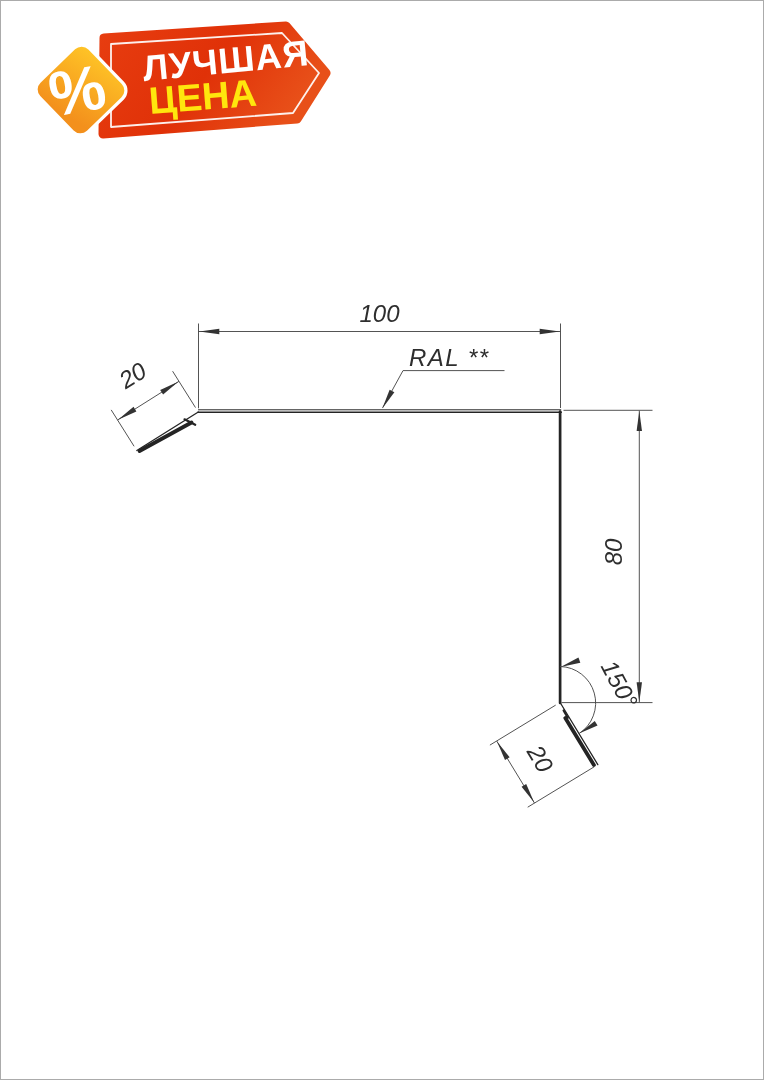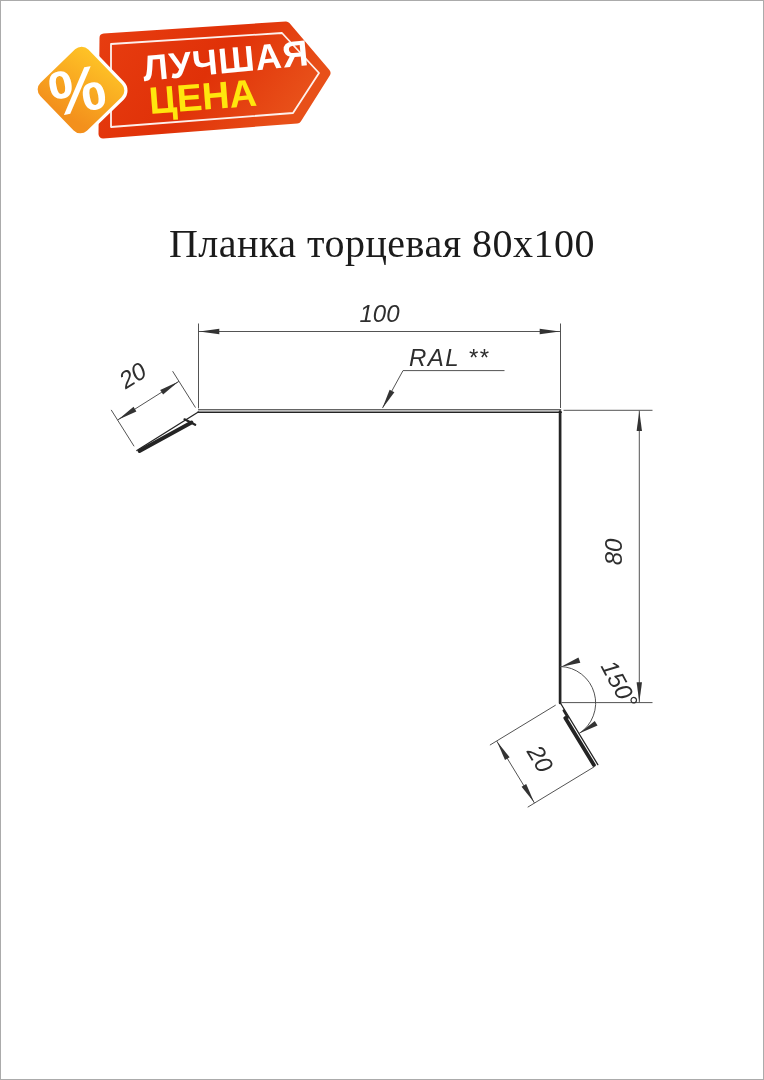--- a/index.html
+++ b/index.html
@@ -59,21 +59,20 @@
       <polygon points="84,35 255,24 292,64 266,104 84,118" fill="none" stroke="#ffffff" stroke-width="1.8" stroke-linejoin="round" opacity="0.92"></polygon>
       <text class="badge-word" transform="translate(117,72) rotate(-5.5)" font-size="36" letter-spacing="1" fill="#ffffff">ЛУЧШАЯ</text>
       <text class="badge-word" transform="translate(123,105) rotate(-4.5)" font-size="38" fill="#ffe60d">ЦЕНА</text>
     </g>
     <g transform="translate(54,81) rotate(46)">
       <rect x="-35" y="-35" width="70" height="70" rx="11" fill="url(#dg)" stroke="#ffffff" stroke-width="3.2"></rect>
     </g>
     <text class="badge-word" transform="translate(54,103) rotate(-10)" text-anchor="middle" font-size="63" fill="#ffffff">%</text>
   </svg>
 
-  <div class="title">Планка торцевая 80x100</div>
 
   <svg class="drawing" viewBox="0 0 764 1080" xmlns="http://www.w3.org/2000/svg">
     <defs>
       <path id="ah" d="M0,0 L20,-2.7 L20,2.7 Z" fill="#333333"></path>
     </defs>
 
     <g stroke="#242424" stroke-linecap="round">
       <line x1="197.5" y1="408.8" x2="559.8" y2="408.8" stroke-width="1"></line>
       <line x1="197" y1="411.2" x2="560.3" y2="411.2" stroke-width="1.6"></line>
       <line x1="559.1" y1="410.5" x2="559.1" y2="702" stroke-width="2.7"></line>

